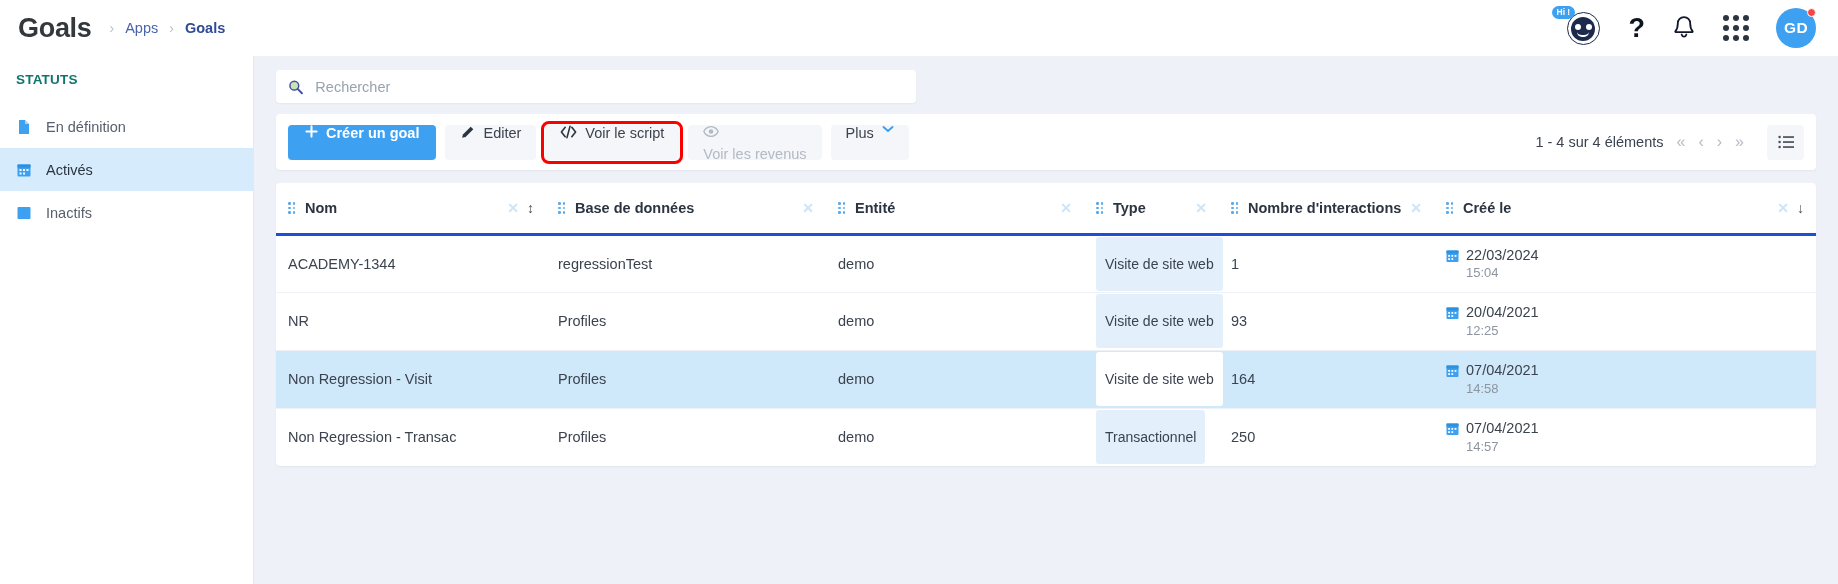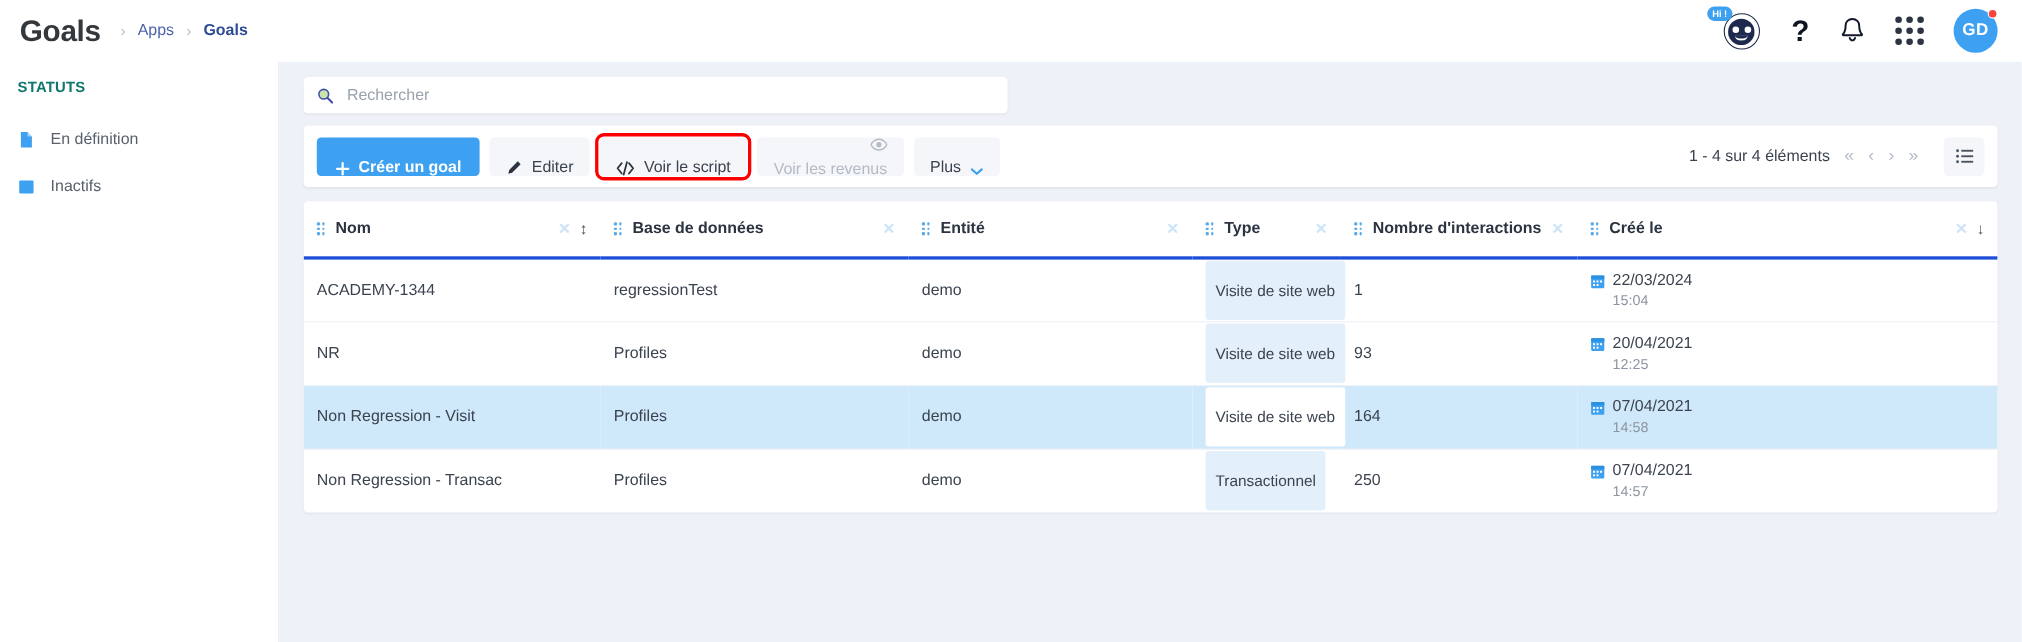--- a/index.html
+++ b/index.html
@@ -166,21 +166,21 @@
     border-radius: 4px;
     height: 56px;
     display: flex; align-items: center;
     padding: 0 12px 0 12px;
     gap: 9px;
     box-shadow: 0 1px 2px rgba(30,40,60,0.05);
   }
   .btn {
     height: 35px;
     border-radius: 4px;
-    display: inline-flex; align-items: flex-end;
+    display: inline-flex; align-items: flex-start;
     gap: 8px;
     padding: 0 15px;
     font-size: 14.5px;
     border: none;
     cursor: pointer;
     font-family: "Liberation Sans", sans-serif;
     white-space: nowrap;
   }
   .btn-primary { background: #3da0f0; color: #fff; font-weight: 600; padding: 0 17px; }
   .btn-plain { background: #f4f6f9; color: #3b434f; }
@@ -328,20 +328,32 @@
     <div class="sidebar-title">STATUTS</div>
 
     <div class="side-item">
       <svg class="side-ico" viewBox="0 0 16 16">
         <path d="M3 1h6l4 4v10H3z" fill="#3da0f0"></path>
         <path d="M9 1v4h4" fill="#ffffff" opacity="0.55"></path>
       </svg>
       <span>En définition</span>
     </div>
 
+    <div class="side-item active">
+      <svg class="side-ico" viewBox="0 0 16 16">
+        <rect x="1.5" y="2.5" width="13" height="12" rx="1" fill="#3da0f0"></rect>
+        <rect x="1.5" y="2.5" width="13" height="3" fill="#2b90e0"></rect>
+        <rect x="3.5" y="7" width="2" height="2" fill="#ffffff"></rect>
+        <rect x="7" y="7" width="2" height="2" fill="#ffffff"></rect>
+        <rect x="10.5" y="7" width="2" height="2" fill="#ffffff"></rect>
+        <rect x="3.5" y="10.5" width="2" height="2" fill="#ffffff"></rect>
+        <rect x="7" y="10.5" width="2" height="2" fill="#ffffff"></rect>
+      </svg>
+      <span>Activés</span>
+    </div>
 
     <div class="side-item">
       <svg class="side-ico" viewBox="0 0 16 16">
         <rect x="1.5" y="2" width="13" height="12" rx="1" fill="#3da0f0"></rect>
       </svg>
       <span>Inactifs</span>
     </div>
   </div>
 
   <div class="main">

